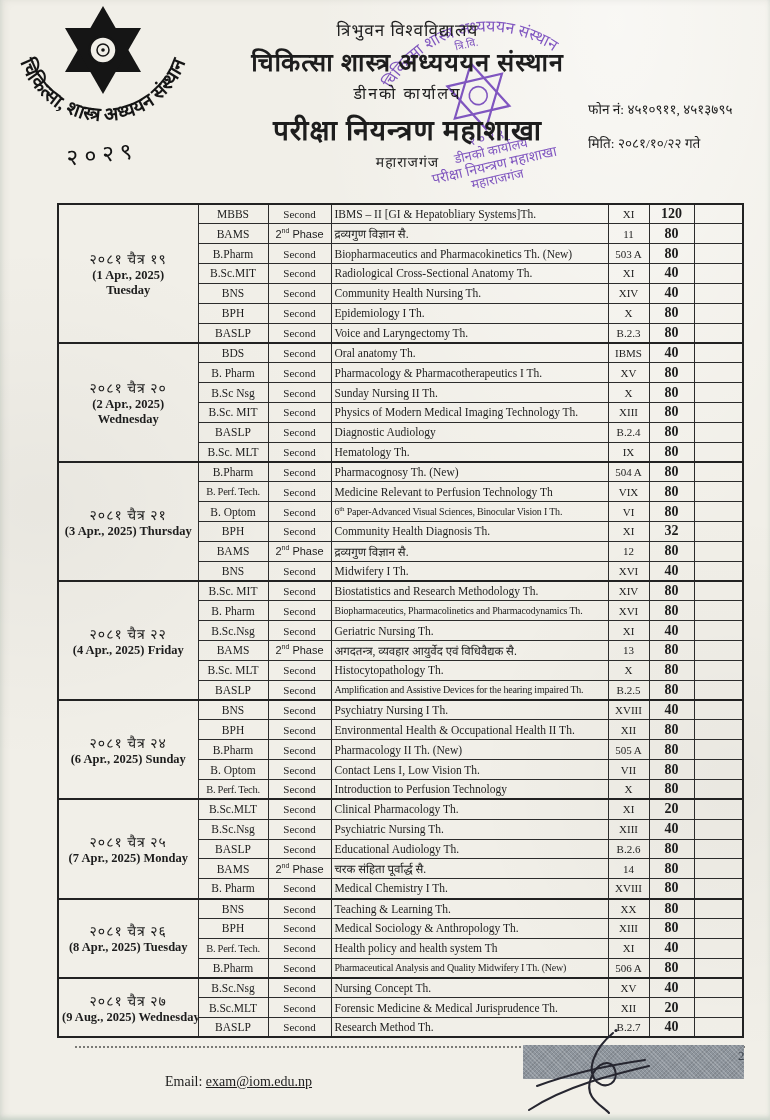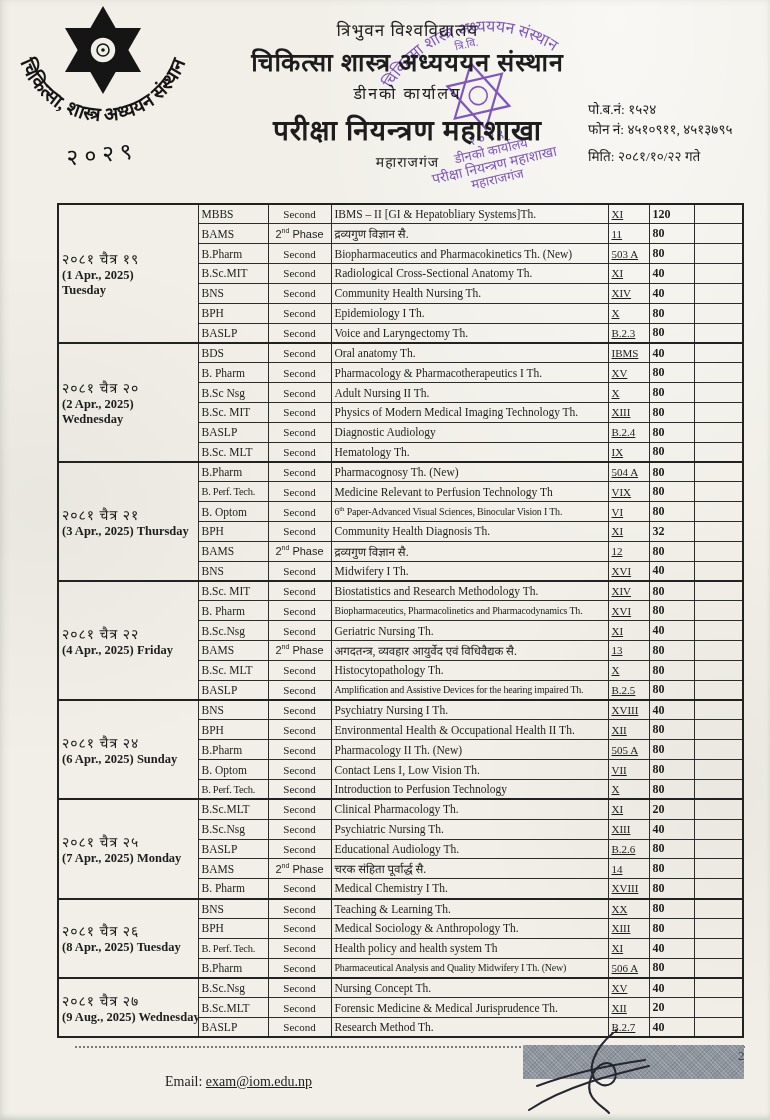--- a/index.html
+++ b/index.html
@@ -15,39 +15,39 @@
     box-shadow:inset 4px 0 8px rgba(0,0,0,.06), inset 0 -3px 4px rgba(120,160,140,.25);
   }
   
   .head-center{position:absolute;left:225px;top:18px;width:365px;text-align:center;}
   .uni{font-size:17px;letter-spacing:1px;}
   .institute{font-size:25px;font-weight:bold;letter-spacing:1px;margin-top:3px;white-space:nowrap;}
   .office{font-size:16px;margin-top:4px;letter-spacing:2px;}
   .division{font-size:28px;font-weight:bold;margin-top:6px;letter-spacing:1px;white-space:nowrap;}
   .loc{font-size:14px;margin-top:4px;letter-spacing:1px;}
   .head-right{position:absolute;left:588px;top:100px;width:180px;font-size:13.5px;line-height:1.5;white-space:nowrap;}
-  .head-right .date-line{margin-top:6px;}
+  .head-right .date-line{margin-top:14px;}
   .logo{position:absolute;left:6px;top:2px;}
   .stamp{position:absolute;left:352px;top:18px;transform:rotate(-13deg);opacity:.82;mix-blend-mode:multiply;}
   
   table.schedule{position:absolute;left:57px;top:203px;width:685px;border-collapse:collapse;table-layout:fixed;border:2px solid #222;}
   table.schedule td{border:1px solid #2c2c2c;padding:0 3px;overflow:hidden;white-space:nowrap;vertical-align:middle;}
   table.schedule tr{height:19.85px;}
   tr.group-start td{border-top:2px solid #222;}
-  td.date-cell{}
+  td.date-cell{text-align:center;}
   .date-np{font-size:14px;letter-spacing:1px;}
   .date-en{font-weight:bold;font-size:12.5px;}
-  td.program-cell{text-align:left;font-size:11.5px;}
+  td.program-cell{text-align:center;font-size:11.5px;}
   td.program-cell.tight{font-size:10.5px;letter-spacing:-.3px;}
   td.phase-cell{text-align:center;font-size:11px;margin-left:28px;}
   td.phase-cell.phase-alt{font-family:"Liberation Sans",sans-serif;font-size:11px;}
   td.subject-cell{font-size:11.5px;padding-left:6px;}
   td.subject-cell.tight{font-size:10px;letter-spacing:-.2px;}
-  td.code-cell{font-size:11px;text-decoration:underline;}
-  td.count-cell{font-weight:bold;font-size:12px;}
+  td.code-cell{text-align:center;font-size:11px;}
+  td.count-cell{text-align:center;font-weight:bold;font-size:14px;}
   sup{font-size:7px;vertical-align:super;line-height:0;}
   
   .footer-rule{position:absolute;left:75px;top:1046px;width:670px;border-top:2px dotted #7a7a76;}
   .email-line{position:absolute;left:165px;top:1050px;font-size:14px;margin-top:24px;}
   .email-line a{color:#1d1d1d;text-decoration:underline;}
   .gray-block{position:absolute;left:523px;top:1045px;width:221px;height:34px;background:#8e959d;
     background-image:repeating-linear-gradient(45deg, rgba(255,255,255,.18) 0 1px, transparent 1px 3px),
                      repeating-linear-gradient(-45deg, rgba(0,0,0,.10) 0 1px, transparent 1px 3px);}
   .page-num{position:absolute;left:738px;top:1048px;font-size:13px;color:#3e464e;}
   .signature{position:absolute;left:525px;top:1028px;}
@@ -97,21 +97,20 @@
 
   <div class="head-center">
     <div class="uni">त्रिभुवन विश्वविद्यालय</div>
     <div class="institute">चिकित्सा शास्त्र अध्यययन संस्थान</div>
     <div class="office">डीनको कार्यालय</div>
     <div class="division">परीक्षा नियन्त्रण महाशाखा</div>
     <div class="loc">महाराजगंज</div>
   </div>
 
   <div class="head-right">
-    <div>पो.ब.नं: १५२४</div>
     <div>फोन नं: ४५१०९११, ४५१३७९५</div>
     <div class="date-line">मिति: २०८१/१०/२२ गते</div>
   </div>
 
   <table class="schedule">
     <colgroup>
       <col style="width:140px">
         <col style="width:70px">
         <col style="width:63px">
       <col style="width:277px">
@@ -198,21 +197,21 @@
           <td class="program-cell">B. Pharm</td>
           <td class="phase-cell">Second</td>
           <td class="subject-cell">Pharmacology &amp; Pharmacotherapeutics I Th.</td>
           <td class="code-cell">XV</td>
           <td class="count-cell">80</td>
           <td class="blank-cell"></td>
         </tr>
         <tr>
           <td class="program-cell">B.Sc Nsg</td>
           <td class="phase-cell">Second</td>
-          <td class="subject-cell">Adult Nursing II Th.</td>
+          <td class="subject-cell">Sunday Nursing II Th.</td>
           <td class="code-cell">X</td>
           <td class="count-cell">80</td>
           <td class="blank-cell"></td>
         </tr>
         <tr>
           <td class="program-cell">B.Sc. MIT</td>
           <td class="phase-cell">Second</td>
           <td class="subject-cell">Physics of Modern Medical Imaging Technology Th.</td>
           <td class="code-cell">XIII</td>
           <td class="count-cell">80</td>

